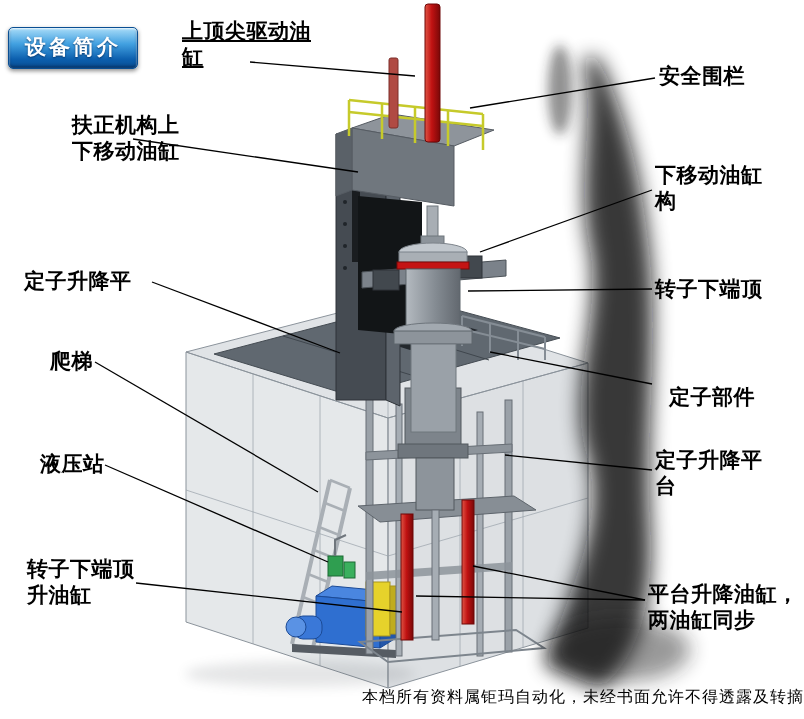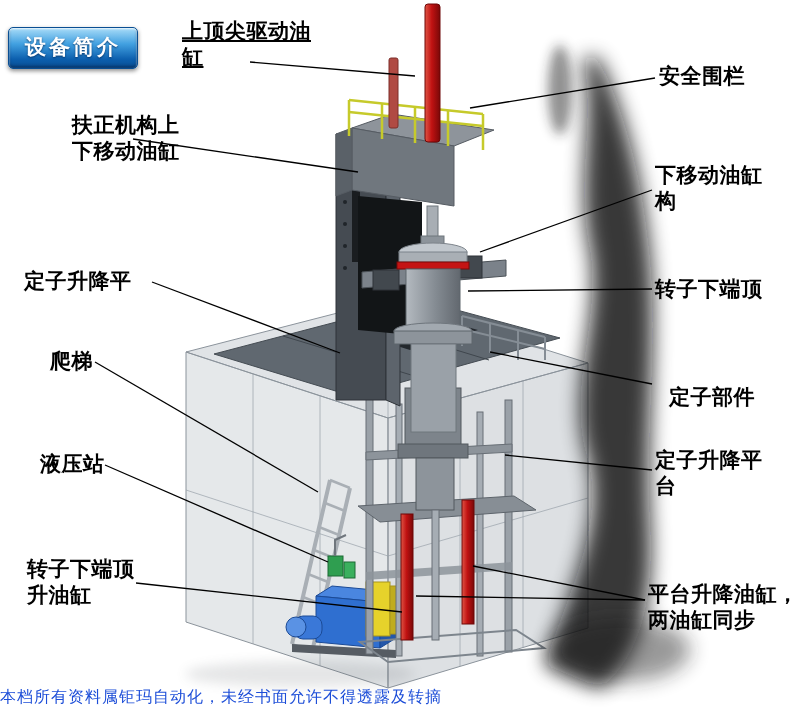--- a/index.html
+++ b/index.html
@@ -8,22 +8,22 @@
   svg.scene{position:absolute;left:0;top:0;}
   .callout{position:absolute;font-weight:700;font-size:21px;line-height:1.24;color:#000;
            white-space:pre-line;letter-spacing:.5px;}
   .badge{position:absolute;left:8px;top:27px;padding:5px 16px 7px;border-radius:5px;
          background:linear-gradient(180deg,#a8dcf8 0%,#41a0e0 40%,#0c5fae 78%,#0a4f93 100%);
          border:1px solid #0a4f93;
          box-shadow:0 2px 4px rgba(0,0,0,.45), inset 0 1px 2px rgba(255,255,255,.85),
                     inset 0 -2px 3px rgba(0,30,70,.55);}
   .badge span{font-size:21px;font-weight:700;color:#ffffff;letter-spacing:3px;
               text-shadow:0 1px 2px rgba(0,40,90,.8);}
-  .footer{position:absolute;left:0;right:0;top:687px;text-align:left;
-          font-family:"Liberation Serif",serif;font-size:16px;color:#1d4ed8;letter-spacing:1px;}
+  .footer{position:absolute;left:0;right:0;top:687px;text-align:right;
+          font-family:"Liberation Serif",serif;font-size:16px;color:#000000;letter-spacing:1px;}
 </style>
 </head>
 <body>
 
 <div class="stage">
 
   <svg class="scene" width="804" height="719" viewBox="0 0 804 719">
     <defs>
       <linearGradient id="redGrad" x1="0" y1="0" x2="1" y2="0">
         <stop offset="0" stop-color="#e05545"></stop>

